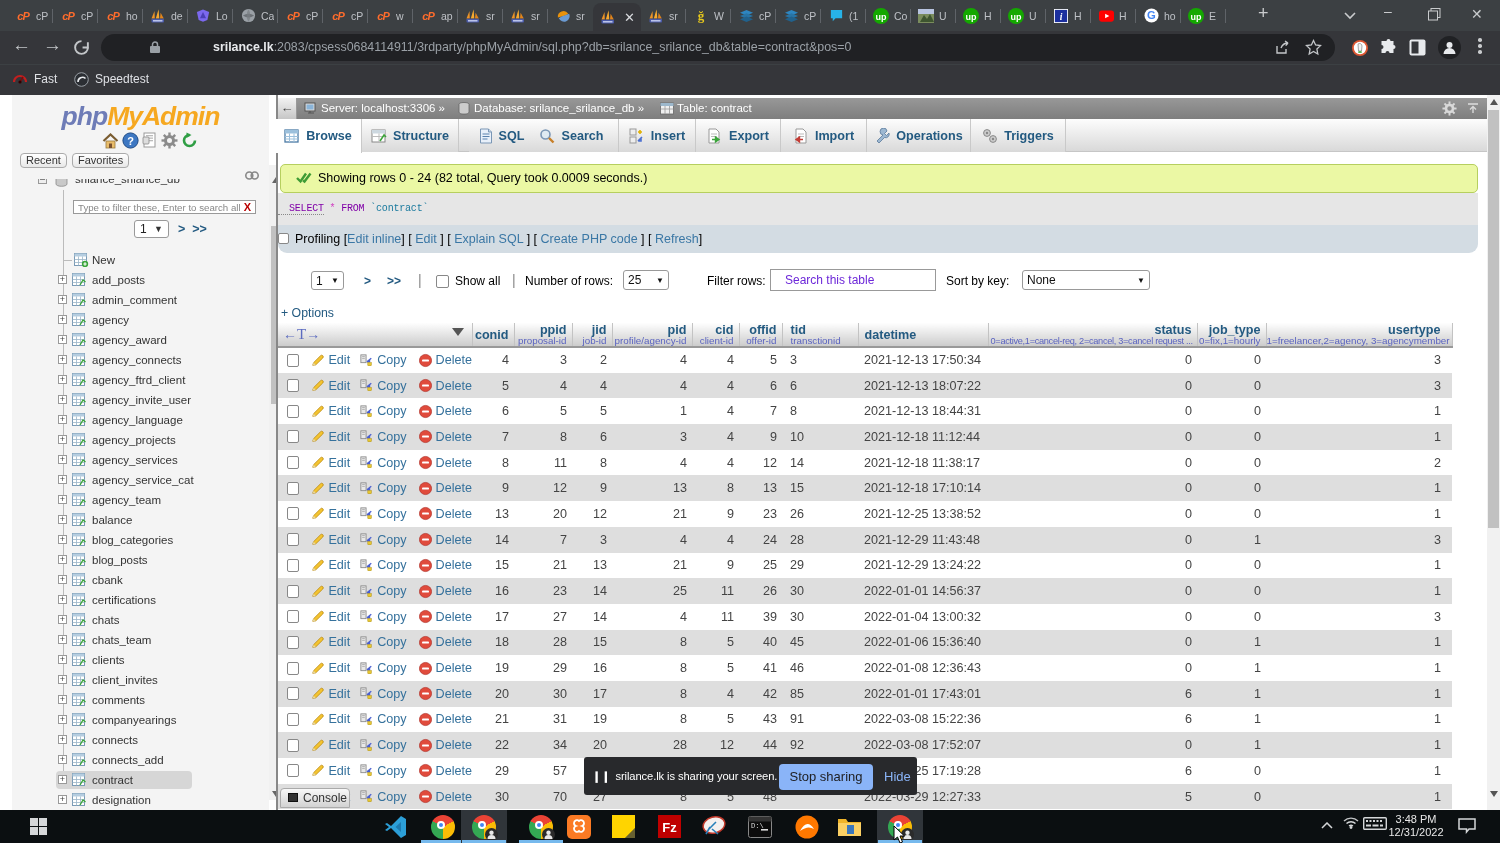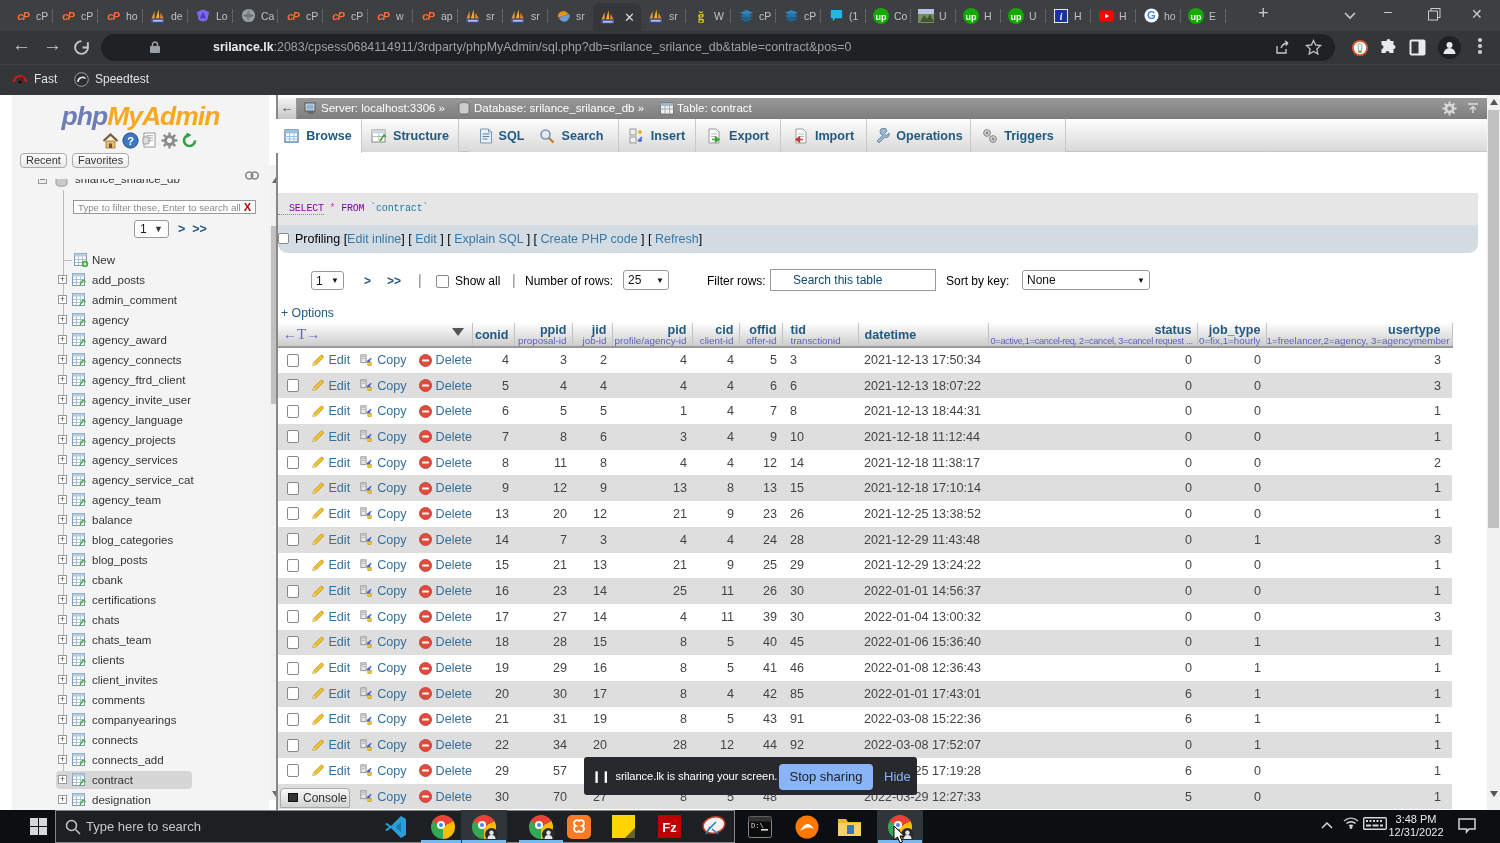--- a/index.html
+++ b/index.html
@@ -841,33 +841,37 @@
 <div class="ptab" style="left:693px;width:95px">
           <svg width="16" height="16" viewBox="0 0 16 16">
             <circle cx="5" cy="5" r="3.4" fill="#ccc" stroke="#888" stroke-width="1"></circle>
             <circle cx="11" cy="11" r="3.4" fill="#ccc" stroke="#888" stroke-width="1"></circle>
             <circle cx="5" cy="5" r="1.2" fill="#888"></circle>
             <circle cx="11" cy="11" r="1.2" fill="#888"></circle>
           </svg>
           <span>Triggers</span>
         </div>
 </div>
+<div id="successbar"><svg style="margin:0 6px 0 15px" width="16" height="12" viewBox="0 0 16 12">
+          <path d="M1 6 L4.5 9.5 L10 1.5" fill="none" stroke="#3f9c35" stroke-width="2.4"></path>
+          <path d="M7 8.5 L8.5 9.5 L14.5 1.5" fill="none" stroke="#3f9c35" stroke-width="2.4"></path>
+        </svg>Showing rows 0 - 24 (82 total, Query took 0.0009 seconds.)</div>
 <div id="sqlblock"><span style="padding-left:11px;color:#8000a8;border-bottom:1px dotted #888">SELECT</span><span style="color:#d040c0"> * </span><span style="color:#8000a8">FROM</span><span style="color:#1a7a9e"> `contract`</span></div>
 <div id="profbar"><span style="display:inline-block;width:11px;height:11px;margin-right:6px;vertical-align:-1px" class="chk"></span>Profiling [<a>Edit inline</a>] [ <a>Edit</a> ] [ <a>Explain SQL</a> ] [ <a>Create PHP code</a> ] [ <a>Refresh</a>]<span style="display:inline-block;width:1px"></span></div>
 <div class="sel" style="position:absolute;left:33px;top:176px;width:33px;height:19px">1<span style="font-size:8px">▼</span></div>
 <span class="ctl" style="left:86px;top:179px;color:#235a81;font-weight:bold">&gt;</span>
 <span class="ctl" style="left:109px;top:179px;color:#235a81;font-weight:bold">&gt;&gt;</span>
 <span class="ctl" style="left:140px;top:177px;color:#888;font-size:14px">|</span>
 <span class="chk abs" style="left:158px;top:180px;width:13px;height:13px"></span>
 <span class="ctl" style="left:177px;top:179px">Show all</span>
 <span class="ctl" style="left:234px;top:177px;color:#888;font-size:14px">|</span>
 <span class="ctl" style="left:247px;top:179px">Number of rows:</span>
 <div class="sel" style="position:absolute;left:345px;top:175px;width:46px;height:20px">25<span style="font-size:8px">▼</span></div>
 <span class="ctl" style="left:429px;top:179px">Filter rows:</span>
-<div class="abs" style="left:492px;top:174px;width:166px;height:22px;border:1px solid #999;background:#fff;font-size:12px;color:#0c4a6e;line-height:20px;padding-left:22px">Search this table</div>
+<div class="abs" style="left:492px;top:174px;width:166px;height:22px;border:1px solid #999;background:#fff;font-size:12px;color:#6d28d9;line-height:20px;padding-left:14px">Search this table</div>
 <span class="ctl" style="left:668px;top:179px">Sort by key:</span>
 <div class="sel" style="position:absolute;left:744px;top:175px;width:128px;height:20px">None<span style="font-size:8px">▼</span></div>
 <span id="opt">+ Options</span>
 <table class="res" style="position:absolute;left:0;top:228px;width:1174px">
         <colgroup>
           <col style="width:194px">
           <col style="width:42px">
           <col style="width:58px">
           <col style="width:40px">
           <col style="width:80px">
@@ -1611,24 +1615,20 @@
     <div id="stopbtn">Stop sharing</div>
     <span style="position:absolute;left:300px;color:#8ab4f8;font-size:13px">Hide</span>
   </div>
 <div id="taskbar">
 <svg class="abs" style="left:30px;top:8px" width="17" height="17" viewBox="0 0 17 17">
       <rect x="0" y="0" width="8" height="8" fill="#d5d7d9"></rect>
       <rect x="9" y="0" width="8" height="8" fill="#d5d7d9"></rect>
       <rect x="0" y="9" width="8" height="8" fill="#d5d7d9"></rect>
       <rect x="9" y="9" width="8" height="8" fill="#d5d7d9"></rect>
     </svg>
-<div id="tsearch"><svg style="position:absolute;left:9px;top:8px" width="16" height="16" viewBox="0 0 16 16">
-        <circle cx="6.5" cy="6.5" r="5" fill="none" stroke="#c6c8ca" stroke-width="1.5"></circle>
-        <path d="M10.5 10.5 L15 15" stroke="#c6c8ca" stroke-width="1.5"></path>
-      </svg><span style="padding-left:30px">Type here to search</span></div>
 <div class="tico" style="left:383px">
       <svg width="24" height="24" viewBox="0 0 24 24">
         <path d="M17 1 L7 11 L3 8 L1 9 L5 12 L1 15 L3 16 L7 13 L17 23 L22 20 V4 Z" fill="#2c9fd8"></path>
         <path d="M17 7 L11.5 12 L17 17 Z" fill="#1d7ab0"></path>
       </svg>
     </div>
 <div class="tico" style="left:430px">
       <span style="position:relative;display:inline-block;width:24px;height:24px">
         <span style="position:absolute;left:0;top:0;width:24px;height:24px;border-radius:50%;background:conic-gradient(from 60deg,#fbbc05 0 120deg,#34a853 0 240deg,#ea4335 0 360deg)"></span>
         <span style="position:absolute;left:6px;top:6px;width:8px;height:8px;border-radius:50%;background:#4285f4;border:2px solid #fff"></span>

